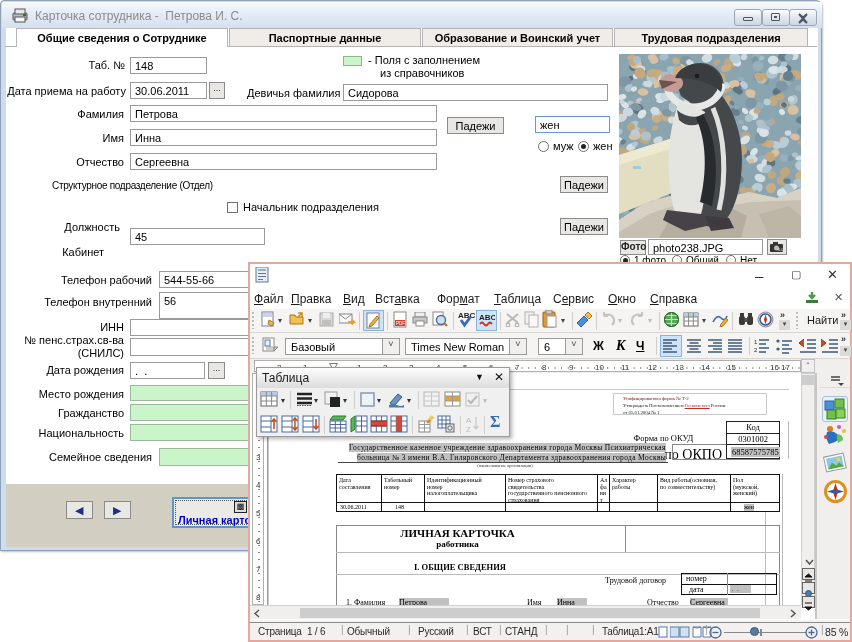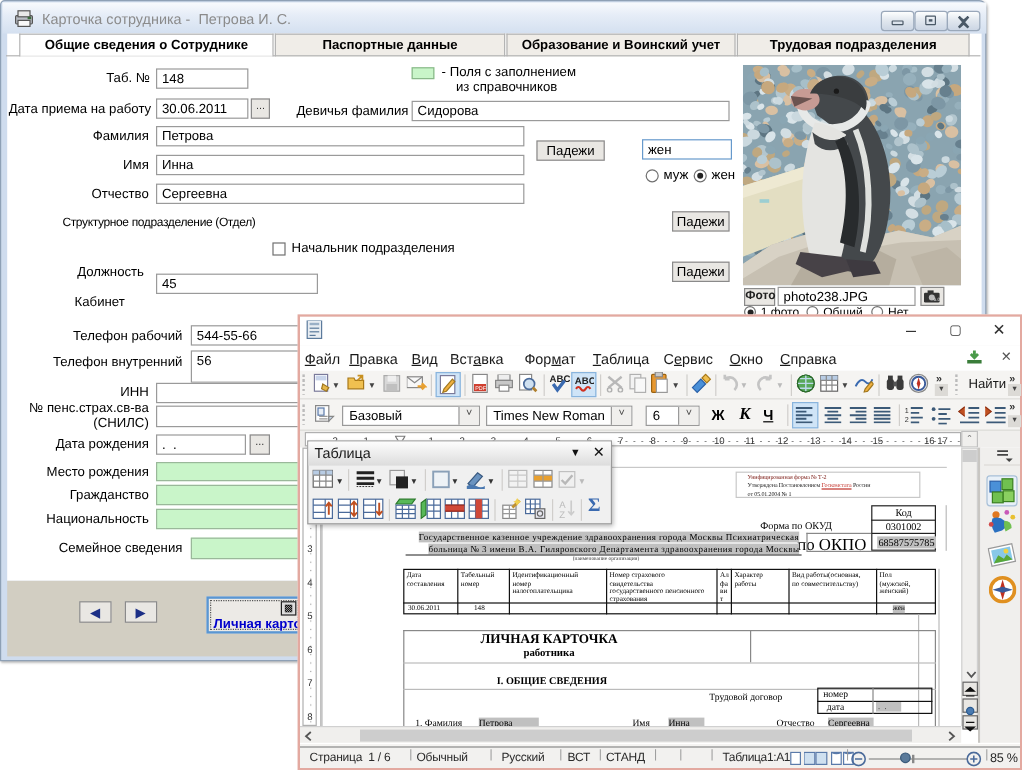--- a/index.html
+++ b/index.html
@@ -926,21 +926,21 @@
         <div class="abs" style="left:500px;top:139px;width:1px;height:95px;background:#bbb;"></div>
         <div class="abs" style="left:517px;top:101px;width:1px;height:133px;background:#bbb;"></div>
 
         <div class="abs" style="left:71px;top:152px;width:444px;height:82px;border:1px solid #888;border-bottom:none;"></div>
         <div class="abs" style="left:360px;top:152px;width:1px;height:27px;background:#888;"></div>
         <div class="abs" style="left:71px;top:179px;width:444px;height:1px;background:#bbb;"></div>
         <div class="abs" style="left:100px;top:154px;width:185px;text-align:center;font-weight:bold;font-size:11px;white-space:nowrap;">ЛИЧНАЯ КАРТОЧКА</div>
         <div class="abs" style="left:100px;top:166px;width:185px;text-align:center;font-weight:bold;font-size:9px;">работника</div>
         <div class="abs" style="left:100px;top:189px;width:190px;text-align:center;font-weight:bold;font-size:8.5px;white-space:nowrap;">I. ОБЩИЕ СВЕДЕНИЯ</div>
         <div class="abs" style="left:71px;top:201px;width:444px;height:1px;background:#bbb;"></div>
-        <div class="abs" style="left:321px;top:203px;width:66px;text-align:right;font-size:8px;white-space:nowrap;">Трудовой договор</div>
+        <div class="abs" style="left:335px;top:203px;width:66px;text-align:right;font-size:8px;white-space:nowrap;">Трудовой договор</div>
         <div class="abs" style="left:416px;top:200px;width:96px;height:22px;border:1.2px solid #111;"></div>
         <div class="abs" style="left:416px;top:211px;width:96px;height:1px;background:#111;"></div>
         <div class="abs" style="left:462px;top:200px;width:1px;height:22px;background:#888;"></div>
         <div class="abs" style="left:421px;top:201px;font-size:8px;">номер</div>
         <div class="abs" style="left:424px;top:212px;font-size:8px;">дата</div>
         <div class="abs" style="left:465px;top:212px;width:21px;height:8px;background:#c0c0c0;font-size:7px;color:#333;">&nbsp;.&nbsp;&nbsp;.</div>
         <div class="abs" style="left:81px;top:225px;font-size:8px;white-space:nowrap;">1. Фамилия</div>
         <div class="abs" style="left:134px;top:225px;font-size:8px;background:#c0c0c0;width:50px;">Петрова</div>
 
         <div class="abs" style="left:262px;top:225px;font-size:8px;">Имя</div>

